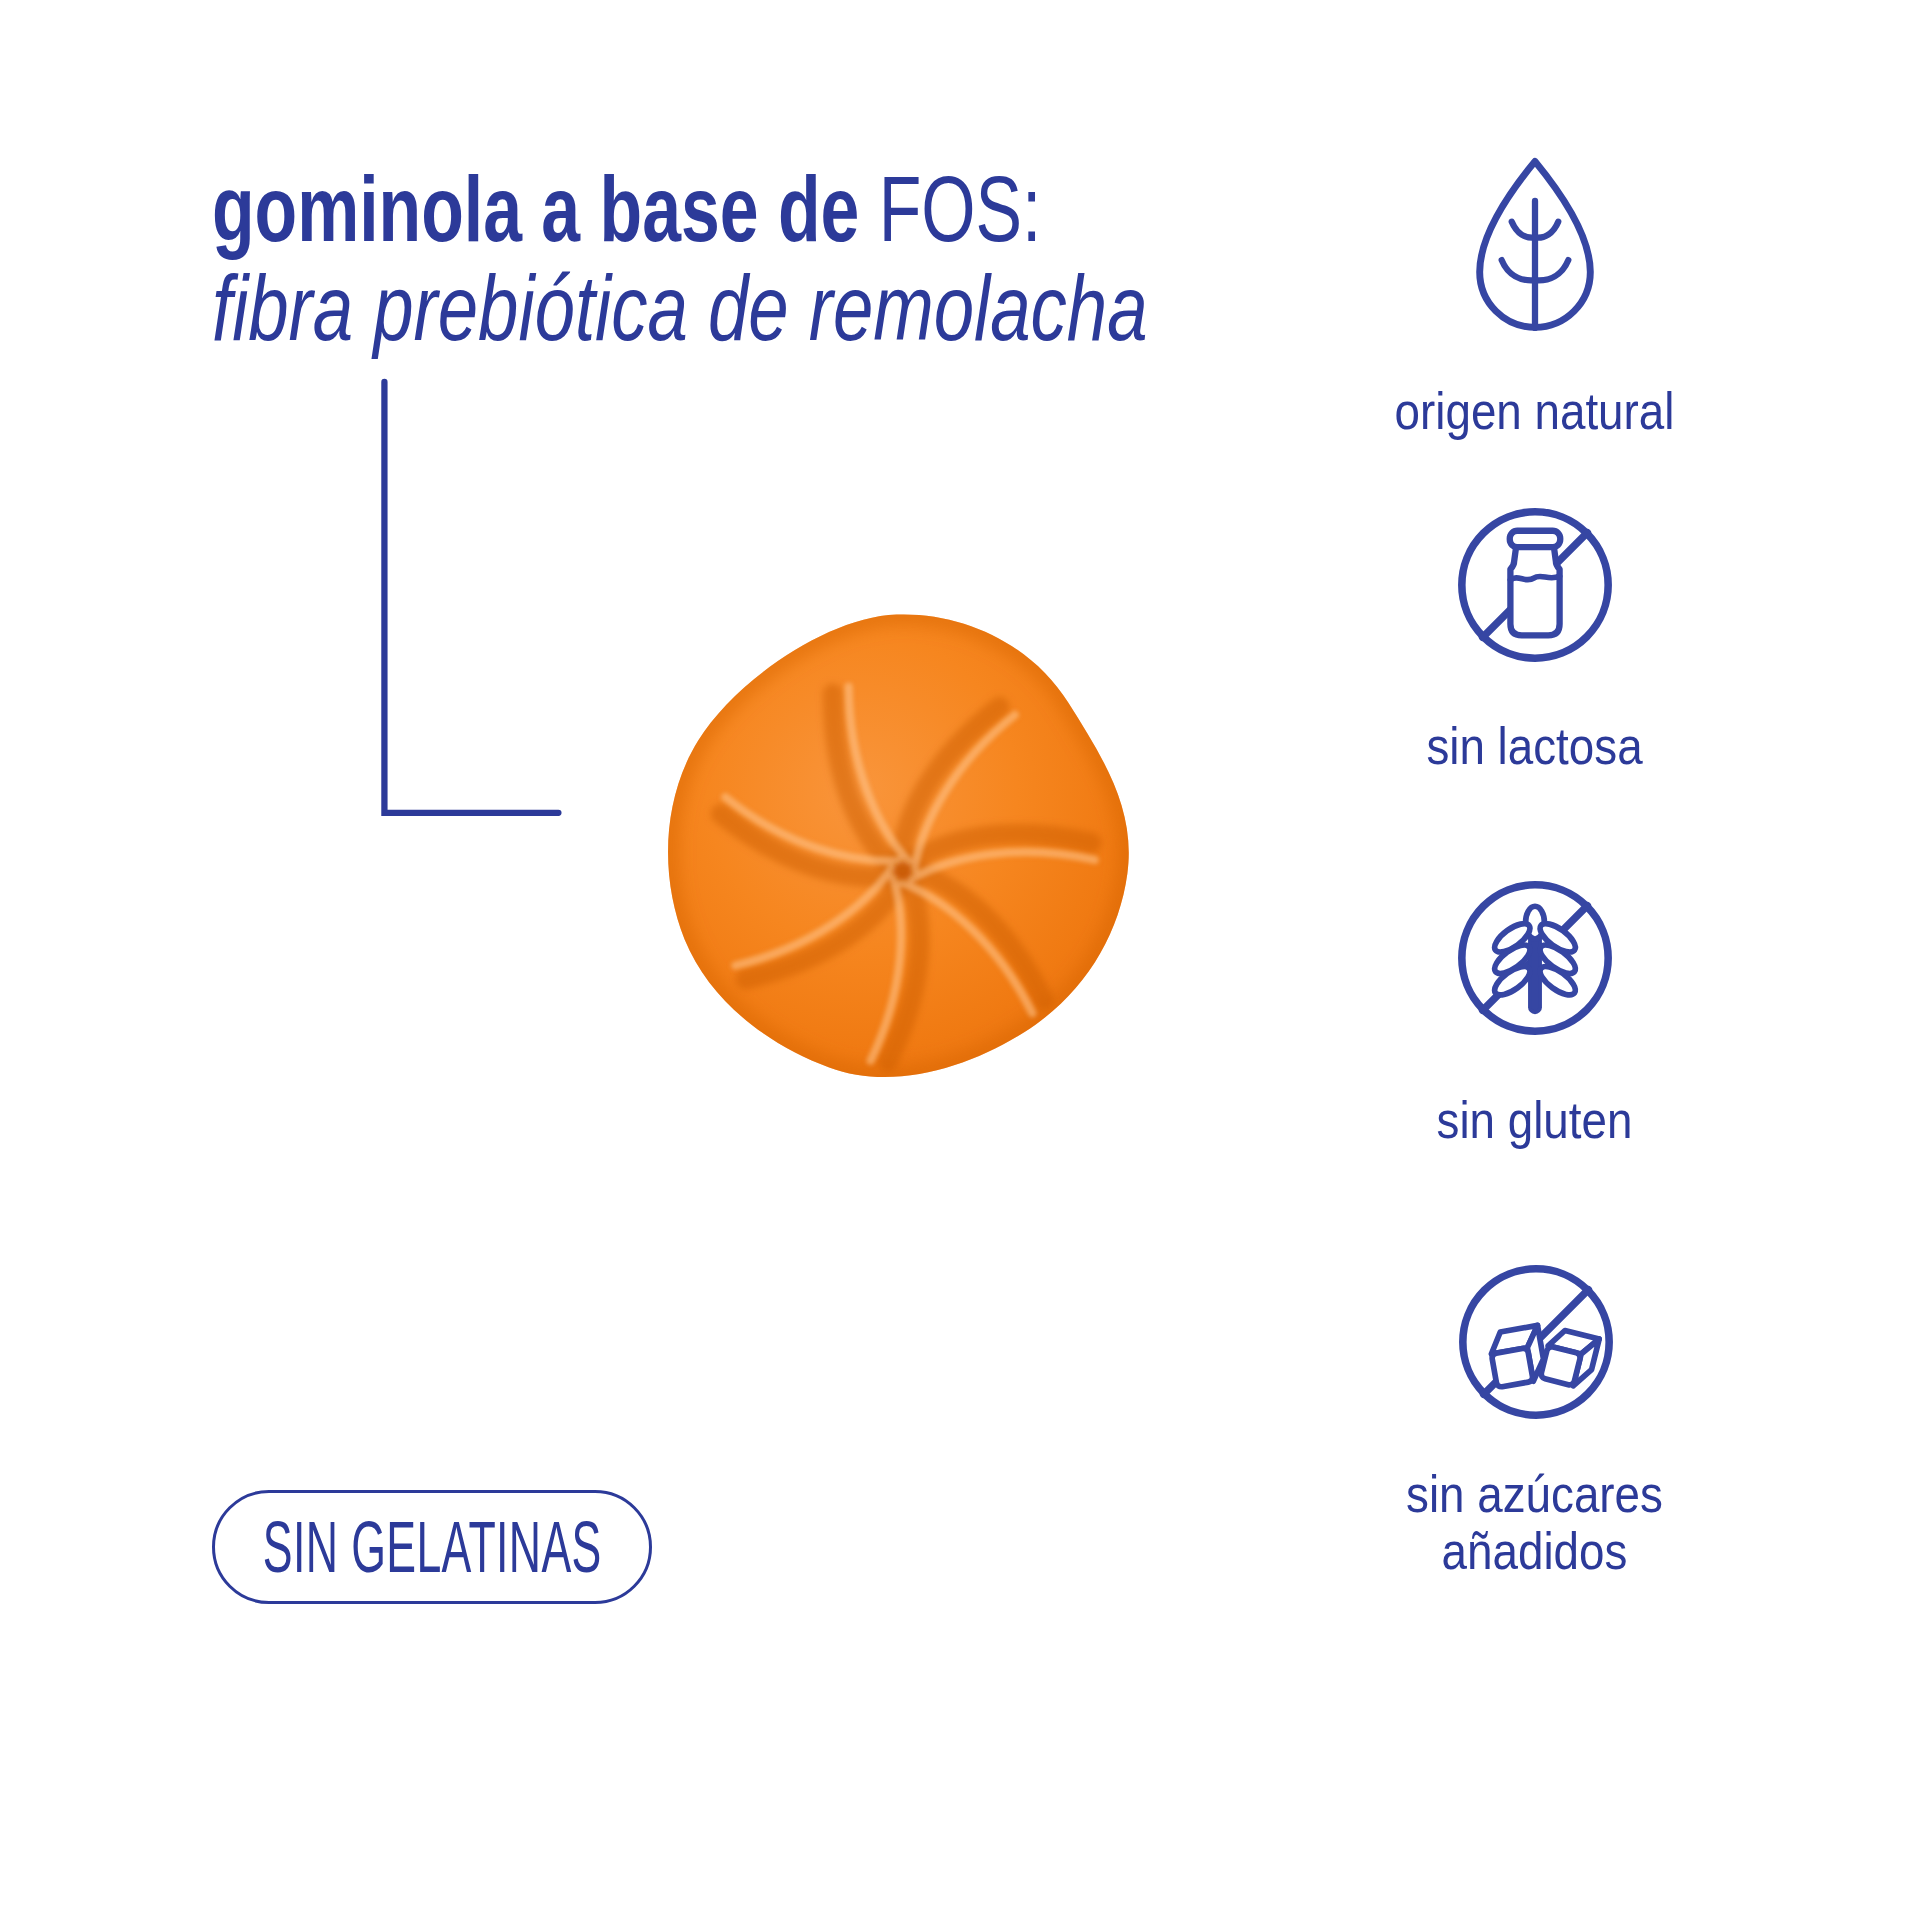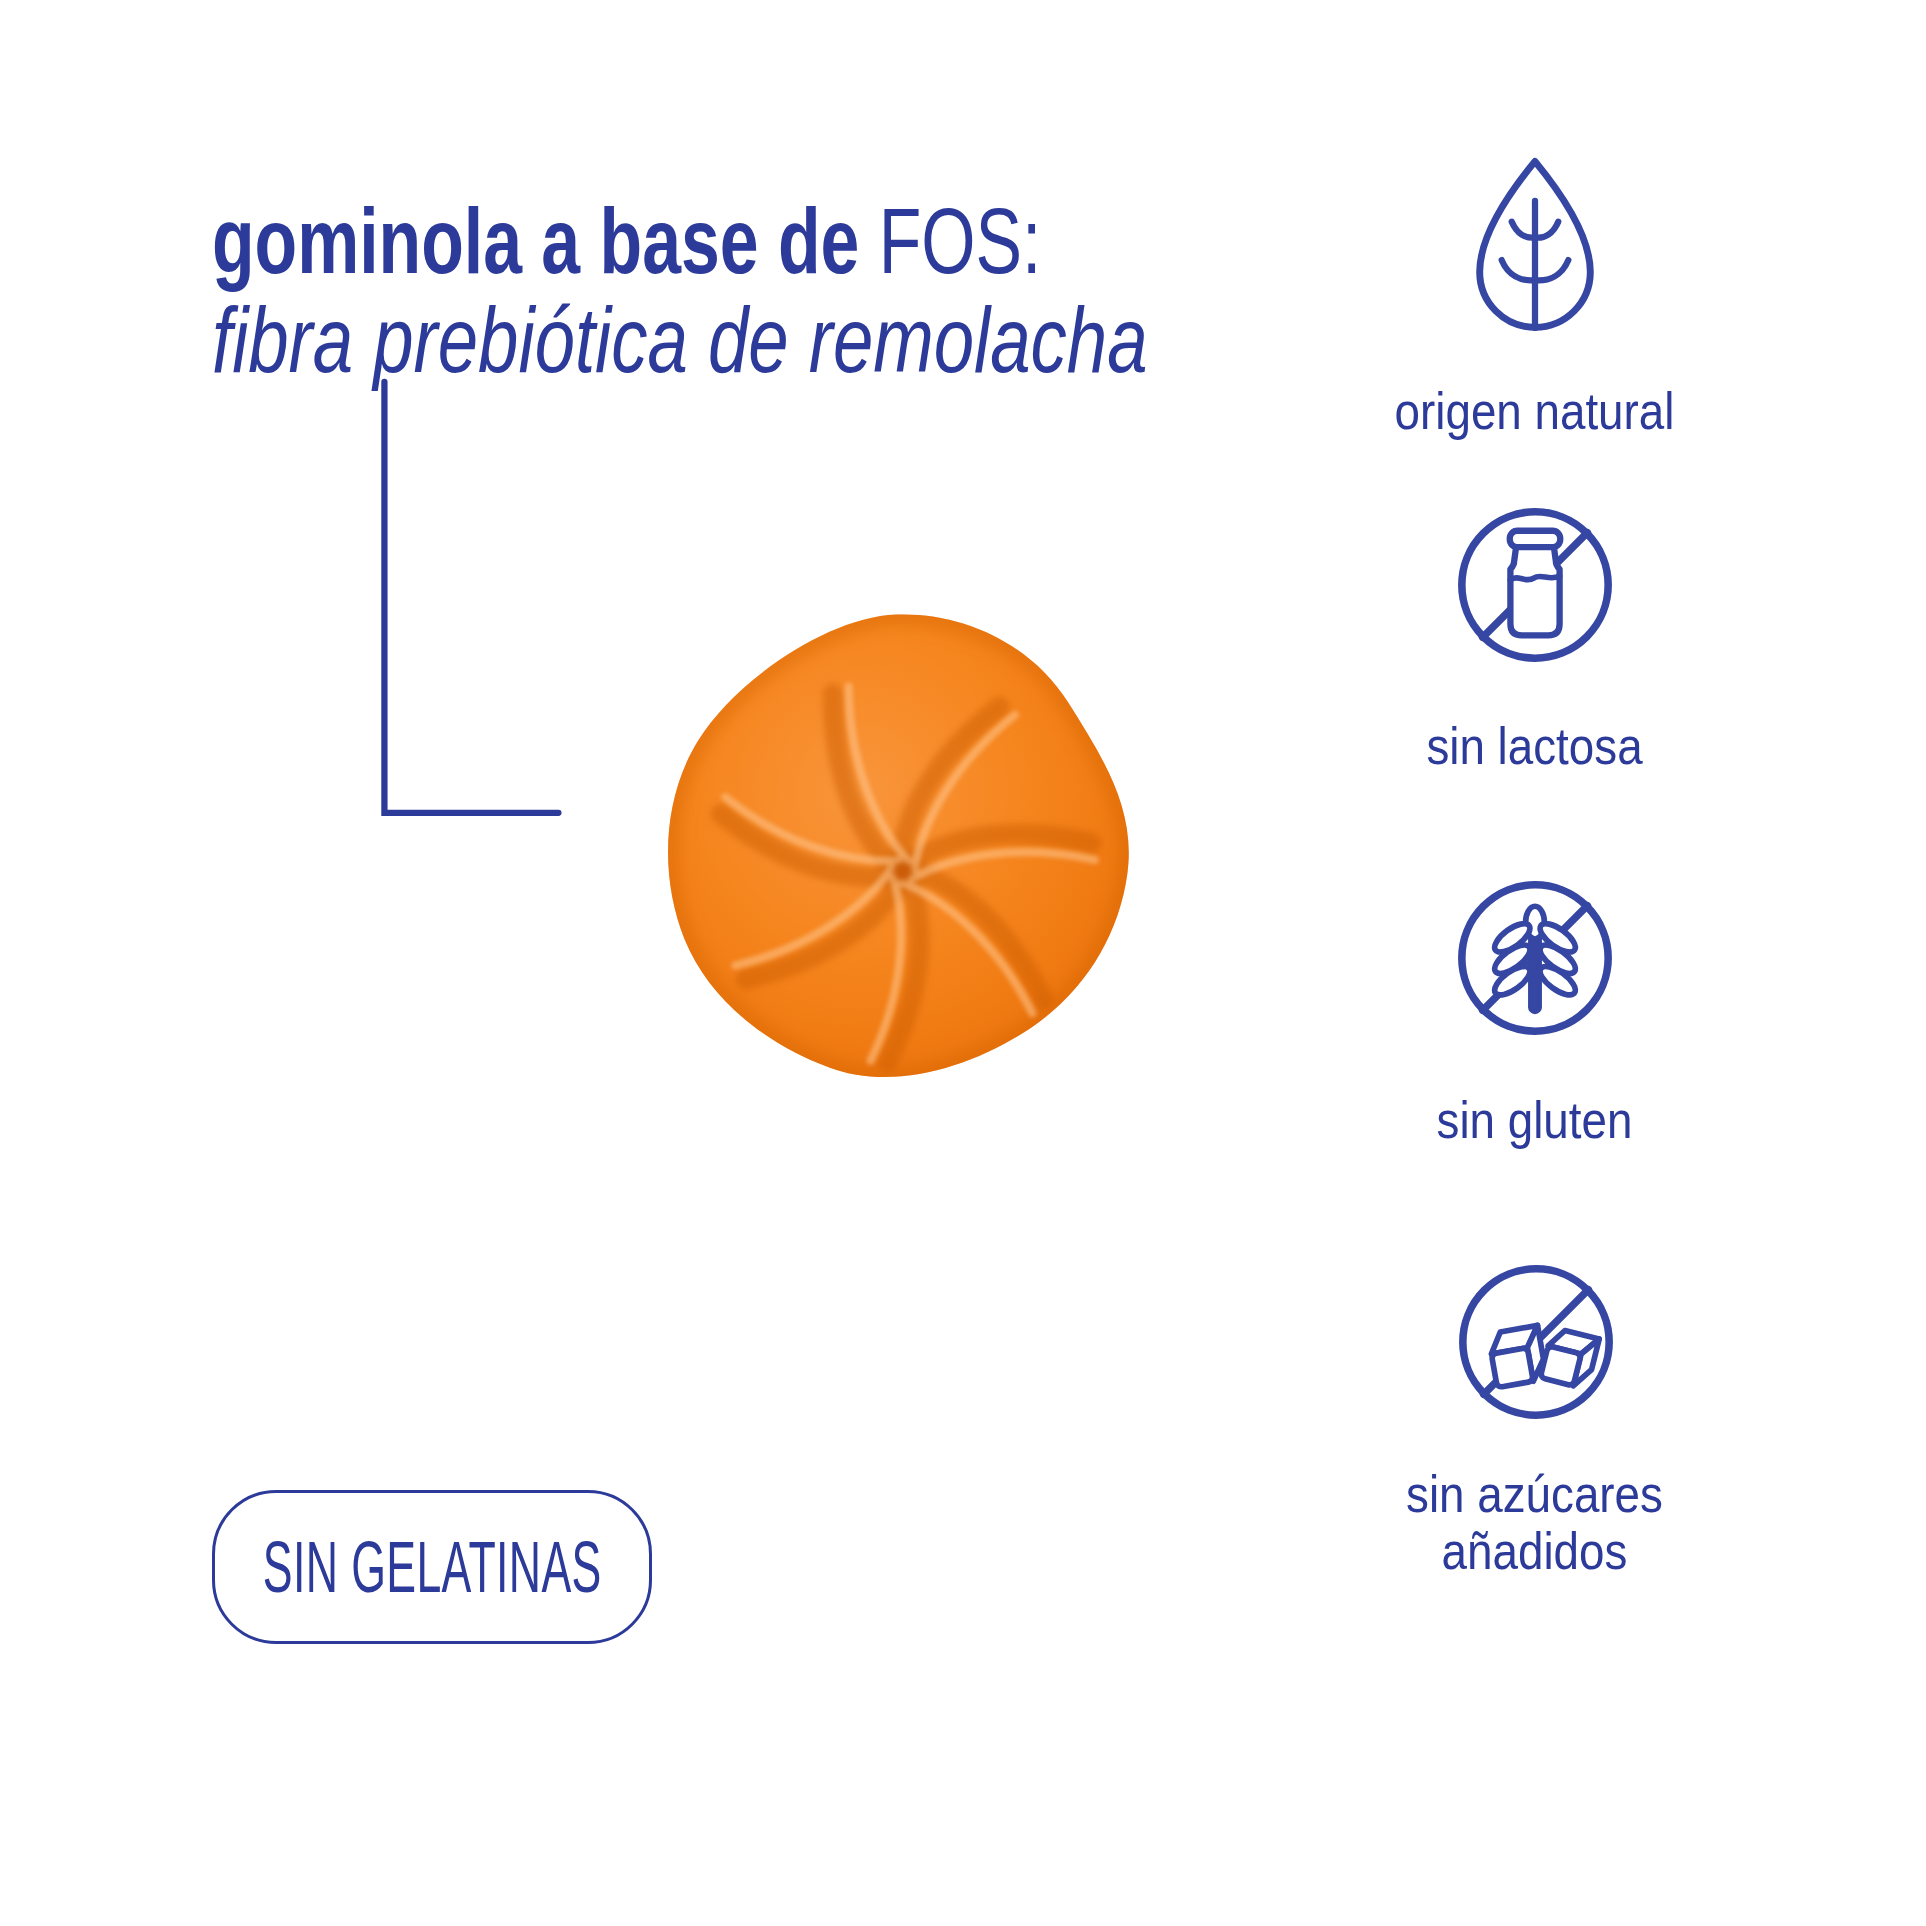--- a/index.html
+++ b/index.html
@@ -13,21 +13,21 @@
     position:relative;
     width:1926px;height:1926px;
     background:var(--bg);
     font-family:"Liberation Sans", sans-serif;
     color:var(--brand-blue);
     overflow:hidden;
   }
   
   .title{
     position:absolute;left:212px;top:160px;
-    font-size:93px;line-height:99px;white-space:nowrap;margin-top:32px;
+    font-size:93px;line-height:99px;white-space:nowrap;
   }
   .title .line{transform:scaleX(0.75);transform-origin:0 0;}
   .title .lead-bold{font-weight:bold;}
   .title .lead-regular{font-weight:normal;}
   .title .subtitle{font-style:italic;font-weight:normal;transform:scaleX(0.78);}
   
   .connector{position:absolute;left:375px;top:374px;}
   
   .gummy{position:absolute;left:648px;top:607px;}
   
@@ -44,21 +44,21 @@
   .fn{fill:none;}
   
   .claims{
     position:absolute;left:212px;top:1252px;
     font-size:55px;line-height:82px;white-space:nowrap;
   }
   .claims .cl{transform:scaleX(0.9);transform-origin:0 0;}
   .claims .b{font-weight:bold;}
   
   .badge{
-    position:absolute;left:212px;top:1490px;width:440px;height:154px;
+    position:absolute;left:212px;top:1490px;width:440px;height:114px;
     border:3.1px solid var(--brand-blue);border-radius:64px;
     display:flex;align-items:center;justify-content:center;
     box-sizing:border-box;
   }
   .badge span{
     font-size:72px;letter-spacing:0.6px;white-space:nowrap;
     transform:scaleX(0.62);transform-origin:50% 50%;
   }
 </style>
 </head>

